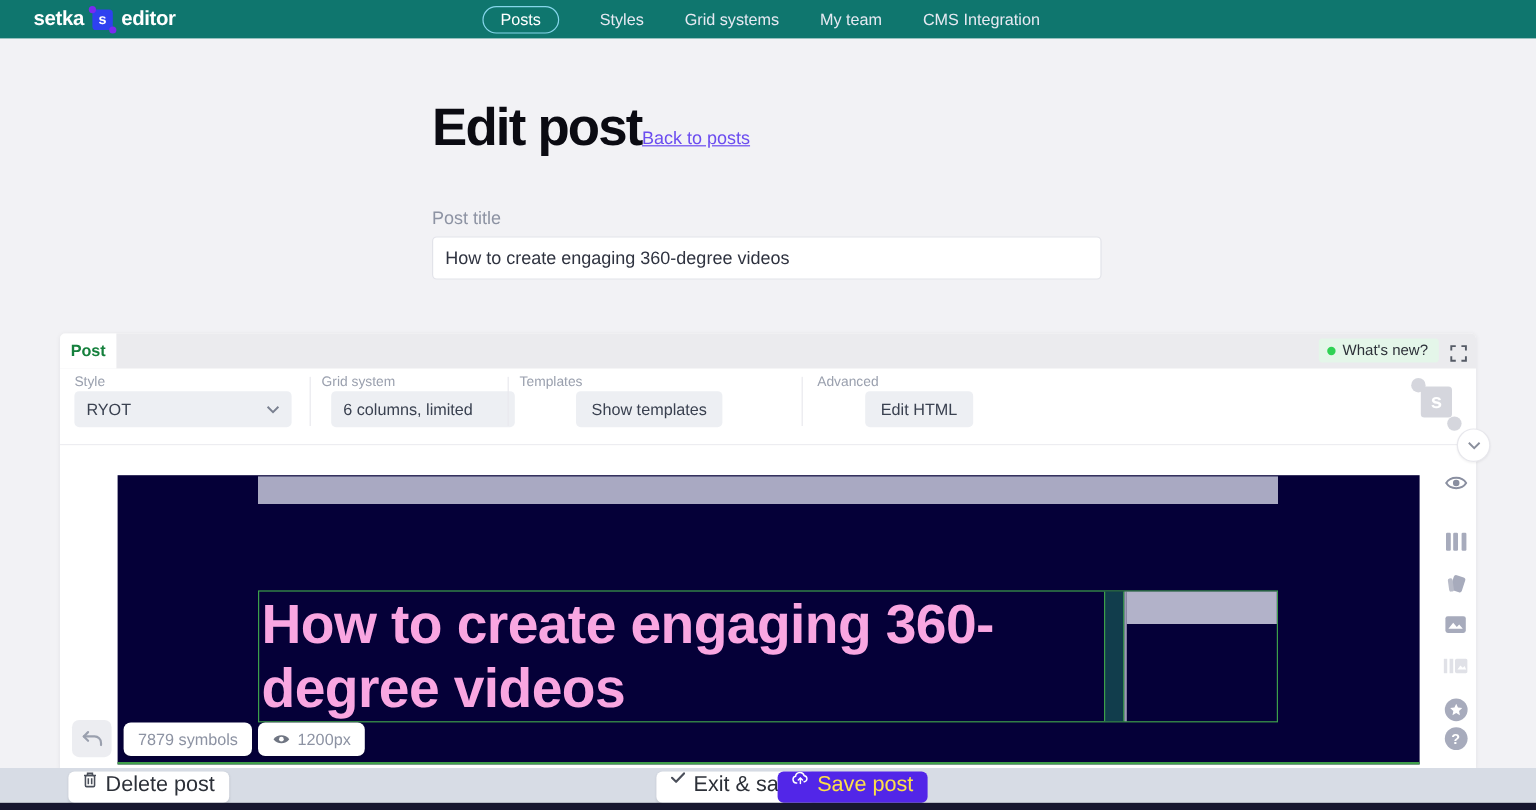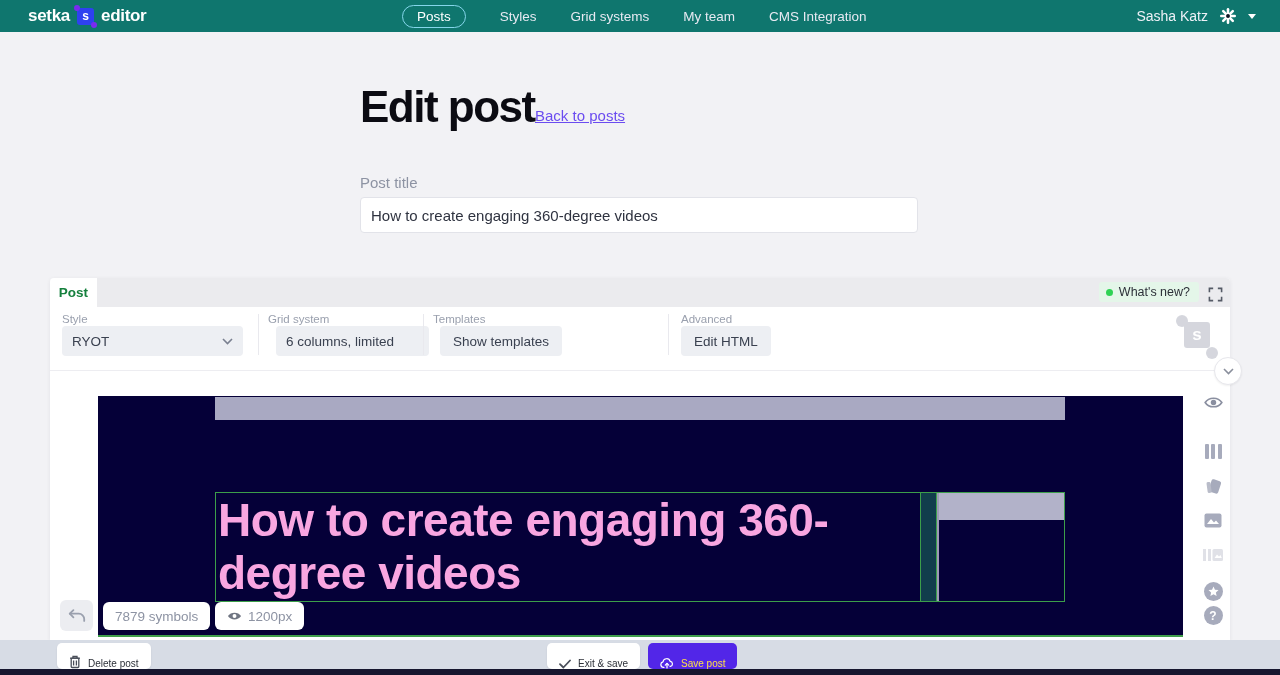--- a/index.html
+++ b/index.html
@@ -32,21 +32,21 @@
   .panel { position:absolute; left:50px; top:278px; width:1180px; height:362px; background:#fff; border-radius:4px 4px 0 0; box-shadow:0 1px 4px rgba(20,20,40,.07); }
   .tabrow { position:absolute; left:0; top:0; width:100%; height:29px; background:#ebebee; border-radius:4px 4px 0 0; }
   .tab-post { position:absolute; left:0; top:0; width:47px; height:29px; background:#fff; border-radius:4px 0 0 0; display:flex; align-items:center; justify-content:center; font-size:13.5px; font-weight:bold; color:#15803d; cursor:pointer; }
   .tab-right { position:absolute; right:7px; top:4px; display:flex; align-items:flex-end; gap:9px; }
   .whats-new { display:flex; align-items:center; gap:6px; background:#e4f6e9; border-radius:3px; padding:3px 9px 3px 7px; font-size:12.5px; color:#2c3038; cursor:pointer; }
   .green-dot { width:7px; height:7px; border-radius:50%; background:#2fd254; }
 
   .tb-label { position:absolute; font-size:11.5px; color:#9aa0ae; }
   .tb-control { position:absolute; height:30px; background:#edeff3; border-radius:4px; display:flex; align-items:center; font-size:13.5px; color:#3a4150; cursor:pointer;gap:48px; }
   .tb-select { justify-content:space-between; padding:0 10px; }
-  .tb-btn { padding:0 13px; }
+  .tb-btn { padding:0 13px;margin-left:40px; }
   .v-div { position:absolute; top:36px; width:1px; height:41px; background:#e9e9ee; }
   .toolbar-sep { position:absolute; left:0; top:92px; width:100%; height:1px; background:#ededf1; }
 
   .watermark { position:absolute; left:1128px; top:40px; width:38px; height:38px; opacity:.55; }
   .wm-sq { position:absolute; left:6px; top:4px; width:26px; height:26px; background:#b3b6c2; border-radius:3px; display:flex; align-items:center; justify-content:center; color:#fff; font-weight:bold; font-size:17px; }
   .wm-dot { position:absolute; width:12px; height:12px; border-radius:50%; background:#b3b6c2; }
   .wm-dot.tl { left:-2px; top:-3px; }
   .wm-dot.br { right:-2px; bottom:-3px; }
   .collapse-btn { position:absolute; left:1164px; top:79px; width:28px; height:28px; background:#fff; border:1px solid #e7e7ec; border-radius:50%; display:flex; align-items:center; justify-content:center; cursor:pointer; box-shadow:0 1px 2px rgba(0,0,0,.06); }
 
@@ -64,21 +64,21 @@
   .pill { position:absolute; top:324px; height:28px; background:#fff; border-radius:6px; display:flex; align-items:center; gap:6px; padding:0 12px; font-size:13.5px; color:#8d93a3; box-shadow:0 1px 2px rgba(0,0,0,.12); }
 
   
   .rail-icon { position:absolute; left:1146px; width:34px; display:flex; justify-content:center; cursor:pointer; }
   .cols-icon { display:flex; gap:2.5px; }
   .cols-icon i { display:block; width:4px; height:15px; background:#a7abbc; border-radius:1px; }
   .circ-icon { width:19px; height:19px; border-radius:50%; background:#a7abbc; color:#fff; display:flex; align-items:center; justify-content:center; font-size:12px; font-weight:bold; }
 
   
   .footer { position:absolute; left:0; top:640px; width:1280px; height:29px; background:#d7dce5; }
-  .footer-btn { position:absolute; top:643px; height:26px; border-radius:5px; display:flex; align-items:flex-end; gap:7px; padding:0 12px; font-size:10px; cursor:pointer; border:none; font-family:"Liberation Sans", sans-serif; }
+  .footer-btn { position:absolute; top:643px; height:26px; border-radius:5px; display:flex; align-items:flex-start; gap:7px; padding:0 12px; font-size:18px; cursor:pointer; border:none; font-family:"Liberation Sans", sans-serif; }
   .btn-white { background:#fff; color:#2c3038; box-shadow:0 1px 2px rgba(0,0,0,.08); }
   .btn-purple { background:#5226e8; color:#fde047; }
   .dark-strip { position:absolute; left:0; top:669px; width:1280px; height:6px; background:#17172f; }
 </style>
 </head>
 <body>
 
 <div id="app">
 
   <div class="navbar">
@@ -90,39 +90,20 @@
         <i class="logo-dot br"></i>
       </span>
       <span class="logo-word">editor</span>
     </div>
     <div class="nav-items">
       <span class="nav-item active">Posts</span>
       <span class="nav-item">Styles</span>
       <span class="nav-item">Grid systems</span>
       <span class="nav-item">My team</span>
       <span class="nav-item">CMS Integration</span>
-    </div>
-    <div class="nav-right">
-      <span class="nav-user">Sasha Katz</span>
-      <span style="display:flex;">
-        <svg width="18" height="18" viewBox="0 0 24 24">
-          <g stroke="#fff" stroke-width="3.4" stroke-linecap="round">
-            <line x1="12" y1="3" x2="12" y2="9"></line>
-              <line x1="12" y1="15" x2="12" y2="21"></line>
-            <line x1="3" y1="12" x2="9" y2="12"></line>
-              <line x1="15" y1="12" x2="21" y2="12"></line>
-            <line x1="5.6" y1="5.6" x2="9.9" y2="9.9"></line>
-              <line x1="14.1" y1="14.1" x2="18.4" y2="18.4"></line>
-            <line x1="18.4" y1="5.6" x2="14.1" y2="9.9"></line>
-              <line x1="9.9" y1="14.1" x2="5.6" y2="18.4"></line>
-          </g>
-          <circle cx="12" cy="12" r="2.6" fill="#0d1424"></circle>
-        </svg>
-      </span>
-      <i class="caret-down"></i>
     </div>
   </div>
 
   <div class="page-title">Edit post</div>
   <a class="back-link">Back to posts</a>
 
   <div class="field-label">Post title</div>
   <input class="title-input" type="text" value="How to create engaging 360-degree videos" style="">
 
   <div class="panel">

